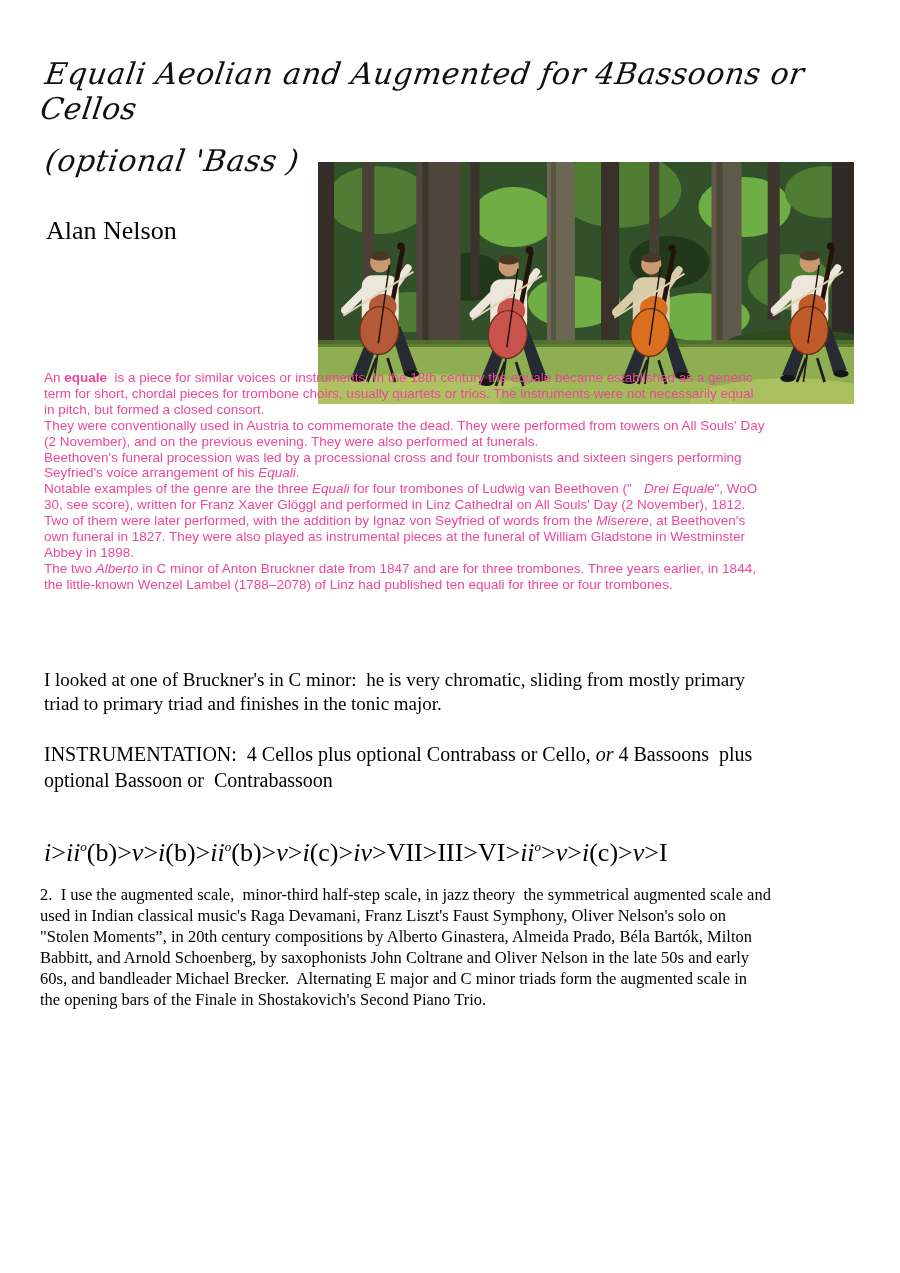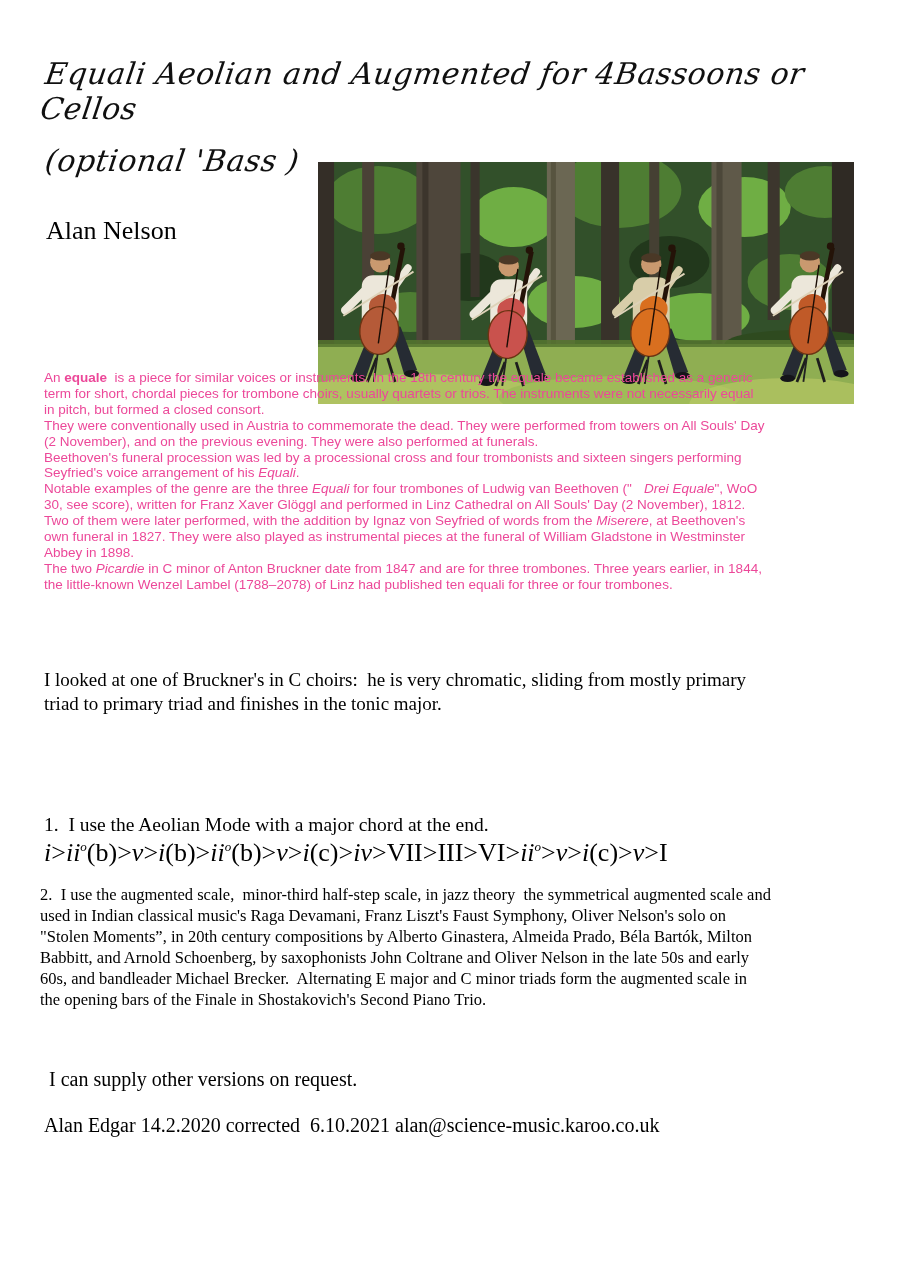--- a/index.html
+++ b/index.html
@@ -136,37 +136,36 @@
 in pitch, but formed a closed consort.
 They were conventionally used in Austria to commemorate the dead. They were performed from towers on All Souls' Day
 (2 November), and on the previous evening. They were also performed at funerals.
 Beethoven's funeral procession was led by a processional cross and four trombonists and sixteen singers performing
 Seyfried's voice arrangement of his </span><span style="font-style: italic;">Equali</span><span>.
 Notable examples of the genre are the three </span><span style="font-style: italic;">Equali</span><span> for four trombones of Ludwig van Beethoven ("</span><span style="font-style: italic; margin-left: 12px;">Drei Equale</span><span>", WoO
 30, see score), written for Franz Xaver Glöggl and performed in Linz Cathedral on All Souls' Day (2 November), 1812.
 Two of them were later performed, with the addition by Ignaz von Seyfried of words from the </span><span style="font-style: italic;">Miserere</span><span>, at Beethoven's
 own funeral in 1827. They were also played as instrumental pieces at the funeral of William Gladstone in Westminster
 Abbey in 1898.
-The two </span><span style="font-style: italic;">Picardie</span><span> in C minor of Anton Bruckner date from 1847 and are for three trombones. Three years earlier, in 1844,
+The two </span><span style="font-style: italic;">Alberto</span><span> in C minor of Anton Bruckner date from 1847 and are for three trombones. Three years earlier, in 1844,
 the little-known Wenzel Lambel (1788–2078) of Linz had published ten equali for three or four trombones.</span></div>
 
 
-  <div id="note-bruckner" class="abs">I looked at one of Bruckner's in C choirs:  he is very chromatic, sliding from mostly primary
+  <div id="note-bruckner" class="abs">I looked at one of Bruckner's in C minor:  he is very chromatic, sliding from mostly primary
 triad to primary triad and finishes in the tonic major.</div>
 
+  <div id="instrumentation" class="abs"><span>INSTRUMENTATION:  4 Cellos plus optional Contrabass or Cello, </span><span style="font-style: italic;">or</span><span> 4 Bassoons  plus
+optional Bassoon or  Contrabassoon</span></div>
 
-  <div id="aeolian-heading" class="abs">1.  I use the Aeolian Mode with a major chord at the end.</div>
 
   <div id="aeolian-prog" class="abs"><span style="font-style: italic;">i</span><span>&gt;</span><span style="font-style: italic;">ii</span><sup style="font-style: italic;">o</sup><span>(b)&gt;</span><span style="font-style: italic;">v</span><span>&gt;</span><span style="font-style: italic;">i</span><span>(b)&gt;</span><span style="font-style: italic;">ii</span><sup style="font-style: italic;">o</sup><span>(b)&gt;</span><span style="font-style: italic;">v</span><span>&gt;</span><span style="font-style: italic;">i</span><span>(c)&gt;</span><span style="font-style: italic;">iv</span><span>&gt;VII&gt;III&gt;VI&gt;</span><span style="font-style: italic;">ii</span><sup style="font-style: italic;">o</sup><span>&gt;</span><span style="font-style: italic;">v</span><span>&gt;</span><span style="font-style: italic;">i</span><span>(c)&gt;</span><span style="font-style: italic;">v</span><span>&gt;I</span></div>
 
   <div id="augmented" class="abs">2.  I use the augmented scale,  minor-third half-step scale, in jazz theory  the symmetrical augmented scale and
 used in Indian classical music's Raga Devamani, Franz Liszt's Faust Symphony, Oliver Nelson's solo on
 "Stolen Moments”, in 20th century compositions by Alberto Ginastera, Almeida Prado, Béla Bartók, Milton
 Babbitt, and Arnold Schoenberg, by saxophonists John Coltrane and Oliver Nelson in the late 50s and early
 60s, and bandleader Michael Brecker.  Alternating E major and C minor triads form the augmented scale in
 the opening bars of the Finale in Shostakovich's Second Piano Trio.</div>
 
 
-  <div id="supply-line" class="abs"> I can supply other versions on request.</div>
 
-  <div id="contact-line" class="abs">Alan Edgar 14.2.2020 corrected  6.10.2021 alan@science-music.karoo.co.uk</div>
 
 </div>
 
 </body></html>

